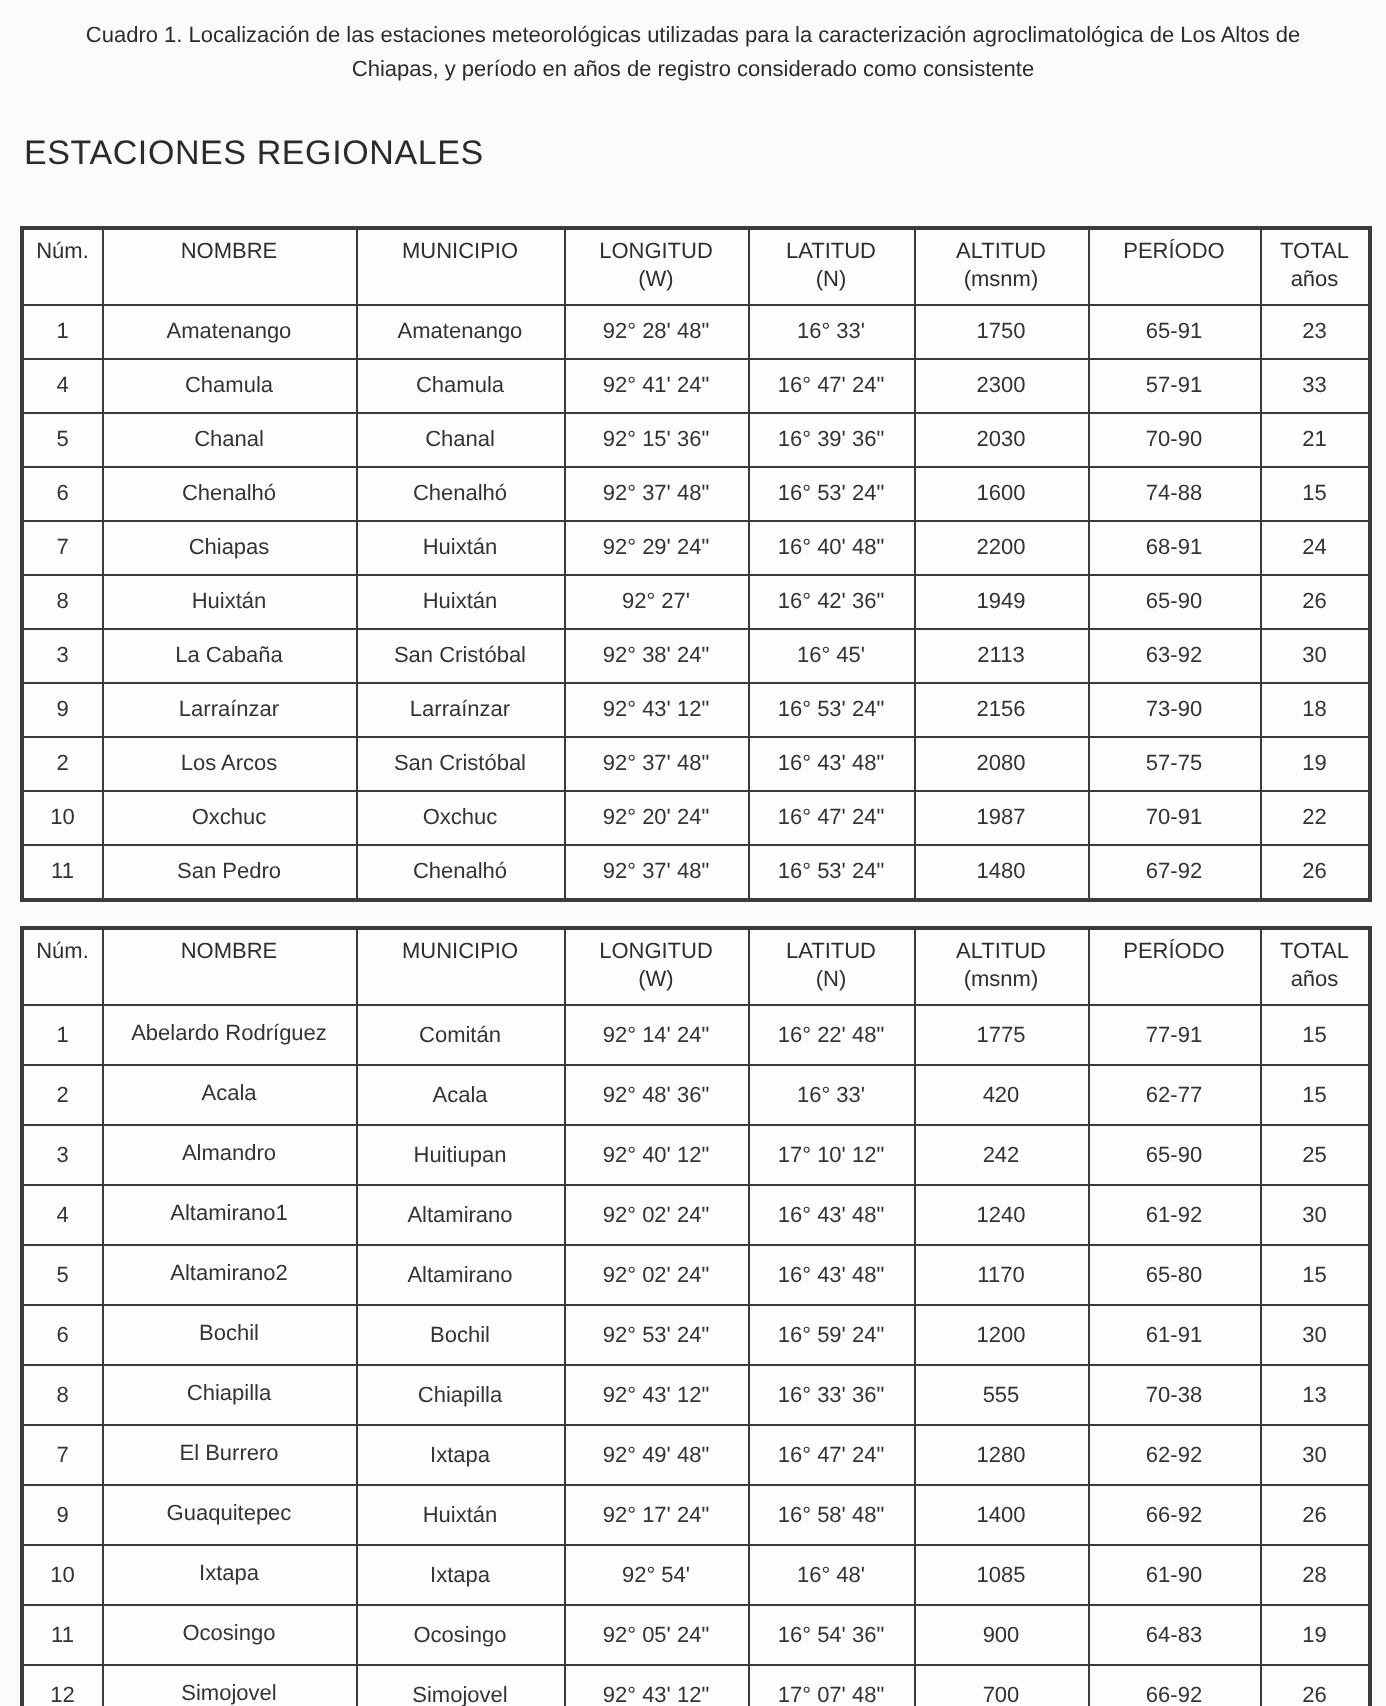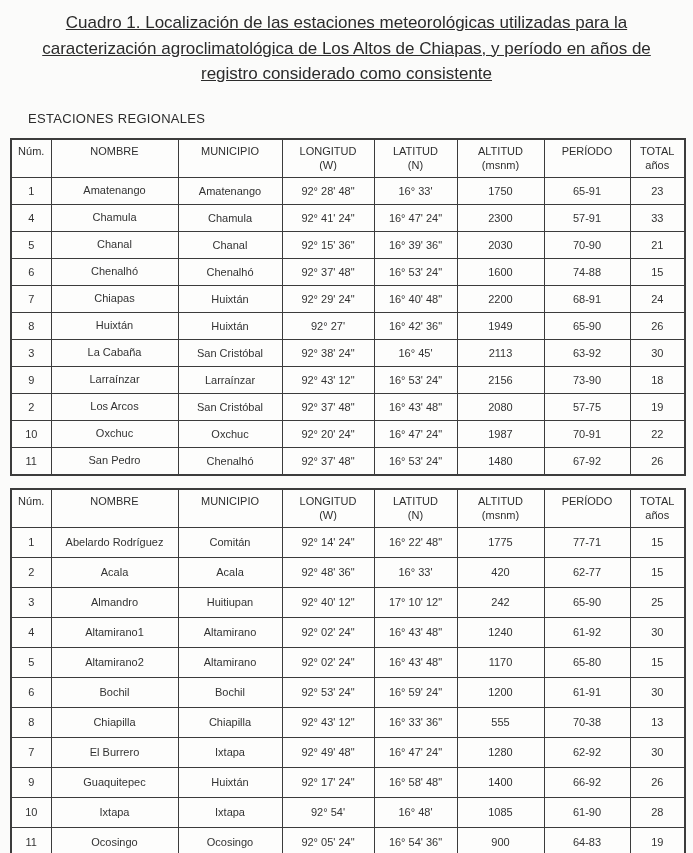--- a/index.html
+++ b/index.html
@@ -15,37 +15,36 @@
   .page {
     width: 693px;
     height: 853px;
     overflow: hidden;
     position: relative;
   }
   .caption {
     margin: 10px auto 0 auto;
     max-width: 610px;
     text-align: center;
-    font-size: 17px;
+    font-size: 11px;
     line-height: 1.5;
     color: #2b2b2b;
-    text-decoration: underline;
   }
   .section-heading {
-    margin: 24px 0 0 28px;
-    font-size: 13px;
+    margin: 24px 0 0 12px;
+    font-size: 17px;
     font-weight: normal;
     letter-spacing: 0.3px;
     color: #2b2b2b;
   }
   table.station-table {
     border-collapse: collapse;
     table-layout: fixed;
     width: 674px;
-    margin: 12px 0 0 10px;
+    margin: 26px 0 0 10px;
     border: 2px solid #3c3c3c;
     background: #fdfdfc;
   }
   table.station-table.t2 { margin-top: 12px; }
   .station-table th, .station-table td {
     border: 1px solid #3c3c3c;
     font-size: 11px;
     text-align: center;
     color: #333;
     padding: 2px 2px;
@@ -244,21 +243,21 @@
         </tr>
     </thead>
     <tbody>
         <tr>
           <td>1</td>
           <td>Abelardo Rodríguez</td>
           <td>Comitán</td>
           <td>92° 14' 24"</td>
           <td>16° 22' 48"</td>
           <td>1775</td>
-          <td>77-71</td>
+          <td>77-91</td>
           <td>15</td>
         </tr>
         <tr>
           <td>2</td>
           <td>Acala</td>
           <td>Acala</td>
           <td>92° 48' 36"</td>
           <td>16° 33'</td>
           <td>420</td>
           <td>62-77</td>

